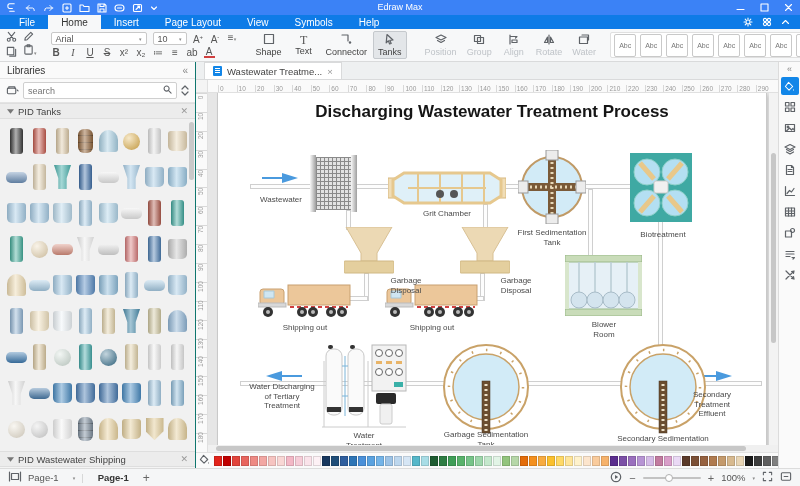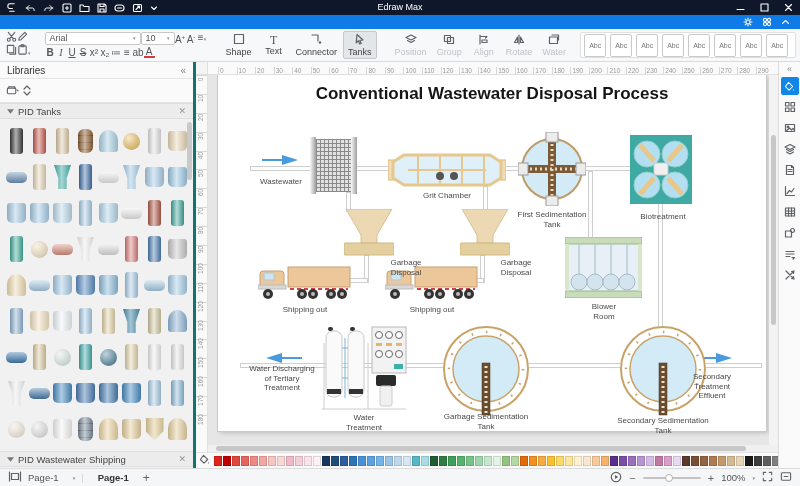--- a/index.html
+++ b/index.html
@@ -1,56 +1,56 @@
 <!DOCTYPE html>
 <html><head>
 <meta charset="utf-8">
 <style>
 *{margin:0;padding:0;box-sizing:border-box}
 html,body{width:800px;height:486px;overflow:hidden}
 body{font-family:"Liberation Sans",sans-serif;background:#fff}
 #app{position:relative;width:800px;height:486px;font-size:10px;color:#444;user-select:none}
 
 
-.titlebar{height:15px;background:#0f172a;display:flex;align-items:center;position:relative;color:#fff}
+.titlebar{height:15px;background:#3b82f6;display:flex;align-items:center;position:relative;color:#fff}
 .qa{display:flex;gap:7px;padding-left:6px;align-items:center;z-index:2}
 .qa svg{display:block}
 .title-center{position:absolute;left:0;right:0;top:2px;text-align:center;font-size:9px;color:#fff}
 .winctl{margin-left:auto;display:flex;z-index:2}
 .winctl .wc{width:24px;height:15px;display:flex;align-items:center;justify-content:center}
 .winctl svg{display:block}
 
 
 .menubar{height:14px;background:#0e7be7;display:flex;align-items:stretch;padding-left:6px;color:#fff;position:relative}
 .ttab{padding:0 13px;font-size:10px;display:flex;align-items:center}
 .ttab.active{background:#f7f8f9;color:#333}
 .menu-right{margin-left:auto;display:flex;gap:9px;padding-right:10px;align-items:center}
 .menu-right svg{display:block}
 
 
 .ribbon{height:33px;background:#f7f8f9;border-bottom:1px solid #d9dadb;display:flex;align-items:stretch;padding:2px 2px}
 .rgroup{display:flex;flex-direction:column;justify-content:space-around;padding:0 4px}
-.rrow{display:flex;align-items:flex-start}
+.rrow{display:flex;gap:6px;align-items:flex-end}
 .ric{font-size:10px;line-height:11px;color:#555;min-width:11px;text-align:center;white-space:nowrap}
 .ric.fb{font-weight:bold}.ric.fi{font-style:italic;font-family:"Liberation Serif",serif}
 .ric.fu{text-decoration:underline}.ric.fs{text-decoration:line-through}
 .ric.fa{border-bottom:2px solid #d04040;line-height:9px}
 .dd{font-size:5px;color:#8a8a8a}
 .combo{background:#fff;border:1px solid #c8c8c8;border-radius:2px;font-size:9px;color:#555;display:flex;align-items:center;justify-content:space-between;padding:0 4px;height:13px}
 .rdivider{width:1px;background:#e2e3e4;margin:2px 3px}
 .bigbtn{min-width:32px;display:flex;flex-direction:column;align-items:center;justify-content:center;font-size:9px;color:#444;border-radius:2px;padding:0 4px}
 .bigbtn .bi{font-size:12px;line-height:12px;color:#555}
 .bigbtn.active{background:#e3e6e9;border:1px solid #c5c9cd}
 .bigbtn.disabled,.bigbtn.disabled .bi{color:#bfc3c8}
 .stylebox{width:22px;height:23px;background:#fff;border:1px solid #c9c9c9;border-radius:2px;font-size:7px;color:#777;display:flex;align-items:center;justify-content:center;margin-right:4px}
 .gallery{display:flex;align-items:center;border:1px solid #e0e0e0;background:#fff;border-radius:2px;padding:2px 3px;margin:1px 0}
 
 
 .main{display:flex;height:406px}
-.leftpanel{width:196px;background:#f4f4f4;border-right:3px solid #0f766e;display:flex;flex-direction:column}
+.leftpanel{width:196px;background:#f4f4f4;border-right:1px solid #0f766e;display:flex;flex-direction:column}
 .panel-hd{height:17px;display:flex;align-items:center;justify-content:space-between;padding:0 7px;font-size:10px;color:#333;background:#fafafa;border-bottom:1px solid #e4e4e4}
 .searchrow{height:24px;display:flex;align-items:center;gap:4px;padding:0 6px;background:#fafafa;border-bottom:1px solid #e4e4e4}
 .searchbox{flex:1;height:17px;background:#fff;border:1px solid #cfcfcf;border-radius:2px;display:flex;align-items:center;padding:0 4px;gap:3px}
 .searchbox input{border:none;outline:none;flex:1;font-size:9px;color:#666;font-family:"Liberation Sans",sans-serif;min-width:0}
 .sec-hd{height:16px;display:flex;align-items:center;gap:4px;padding:0 7px;background:#ececec;border-bottom:1px solid #dedede;border-top:1px solid #dedede;font-size:9.5px;color:#444}
 .sec-hd .x{margin-left:auto;color:#999;font-size:9px}
 .tankgrid{height:332px;overflow:hidden;display:flex;flex-wrap:wrap;align-content:flex-start;padding:4px 2px 0 5px;background:#f1f1f1;position:relative}
 .cell{width:23px;height:36px;display:flex;align-items:center;justify-content:center}
 .tank{--c:#a9cde6;background-color:var(--c)}
 .tank.v{width:13px;height:26px;border-radius:3px;background-image:linear-gradient(90deg,rgba(0,0,0,.18),rgba(255,255,255,.6) 45%,rgba(0,0,0,.15))}
@@ -179,20 +179,30 @@
         </span>
       <span class="wc">
           <svg width="9" height="9" viewBox="0 0 9 9">
             <path class="iw" d="M1.5 1.5 L7.5 7.5 M7.5 1.5 L1.5 7.5"></path>
           </svg>
         </span>
     </div>
   </div>
 
   <div class="menubar">
+    <div style="display:flex">
+
+    <div class="ttab">File</div>
+        <div class="ttab active">Home</div>
+        <div class="ttab">Insert</div>
+        <div class="ttab">Page Layout</div>
+        <div class="ttab">View</div>
+        <div class="ttab">Symbols</div>
+        <div class="ttab">Help</div>
+      </div>
     <div class="menu-right">
       <span>
           <svg width="10" height="10" viewBox="0 0 10 10">
             <circle class="iw" cx="5" cy="5" r="2"></circle>
             <path class="iw" d="M5 1 V2 M5 8 V9 M1 5 H2 M8 5 H9 M2.2 2.2 L2.9 2.9 M7.1 7.1 L7.8 7.8 M7.8 2.2 L7.1 2.9 M2.9 7.1 L2.2 7.8"></path>
           </svg>
         </span>
       <span>
           <svg width="10" height="10" viewBox="0 0 10 10">
             <circle class="iw" cx="3" cy="3" r="1.6"></circle>
@@ -351,20 +361,27 @@
       <div class="panel-hd">
         <span>Libraries</span>
         <span style="color:#888">«</span>
       </div>
       <div class="searchrow">
         <span><svg width="13" height="12" viewBox="0 0 14 12">
               <rect class="i" x="1.5" y="4" width="9" height="6" rx="1"></rect>
               <path class="i" d="M3 4 V2.5 H9.5 V4"></path>
               <path class="i" d="M12 6 L13 7"></path>
             </svg></span>
+        <div class="searchbox">
+          <input placeholder="search" style="">
+          <span><svg width="9" height="9" viewBox="0 0 10 10">
+                <circle class="i" cx="4" cy="4" r="2.8"></circle>
+                <path class="i" d="M6.2 6.2 L9 9"></path>
+              </svg></span>
+        </div>
         <span style="display:flex;flex-direction:column;gap:1px">
             <svg width="8" height="5" viewBox="0 0 8 5">
               <path class="i" d="M1 4 L4 1 L7 4"></path>
             </svg>
             <svg width="8" height="5" viewBox="0 0 8 5">
               <path class="i" d="M1 1 L4 4 L7 1"></path>
             </svg>
           </span>
       </div>
       <div class="sec-hd">
@@ -527,20 +544,27 @@
       <div class="sec-hd">
         <svg width="7" height="5" viewBox="0 0 8 5">
             <path d="M0 0 H8 L4 5 Z" fill="#777"></path>
           </svg>
         <span>PID Wastewater Shipping</span>
         <span class="x">✕</span>
       </div>
     </div>
 
     <div class="centercol">
+      <div class="tabbar">
+        <div class="doctab">
+          <span class="docic"></span>
+          <span>Wastewater Treatme...</span>
+          <span style="color:#999">×</span>
+        </div>
+      </div>
       <div class="rulerrow">
         <div class="rcorner"></div>
         <div class="hruler">
 
         <div class="hcell">0</div>
             <div class="hcell">10</div>
             <div class="hcell">20</div>
             <div class="hcell">30</div>
             <div class="hcell">40</div>
             <div class="hcell">50</div>
@@ -627,21 +651,21 @@
             <div class="vcell">
               <span>170</span>
             </div>
             <div class="vcell">
               <span>180</span>
             </div>
           </div>
         <div class="canvasarea">
           <div id="page">
 
-            <div class="ptitle">Conventional Wastewater Disposal Process</div>
+            <div class="ptitle">Discharging Wastewater Treatment Process</div>
 
             <div class="pipe" style="left:32px;top:91px;width:384px;height:5px"></div>
             <div class="pipe" style="left:128px;top:117px;width:5px;height:20px"></div>
             <div class="pipe" style="left:265px;top:111px;width:5px;height:26px"></div>
             <div class="pipe" style="left:370px;top:96px;width:5px;height:68px"></div>
             <div class="pipe" style="left:440px;top:128px;width:5px;height:126px"></div>
             <div class="pipe" style="left:146px;top:180px;width:5px;height:28px"></div>
             <div class="pipe" style="left:128px;top:203px;width:22px;height:5px"></div>
             <div class="pipe" style="left:262px;top:180px;width:5px;height:28px"></div>
             <div class="pipe" style="left:244px;top:203px;width:22px;height:5px"></div>

